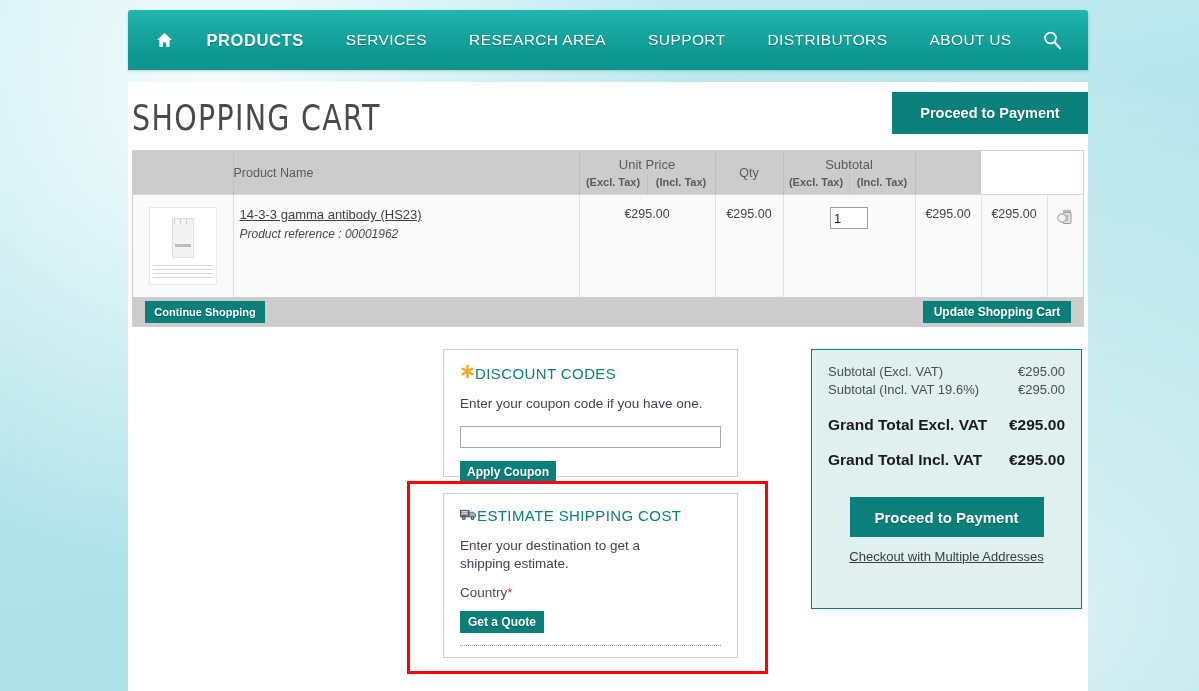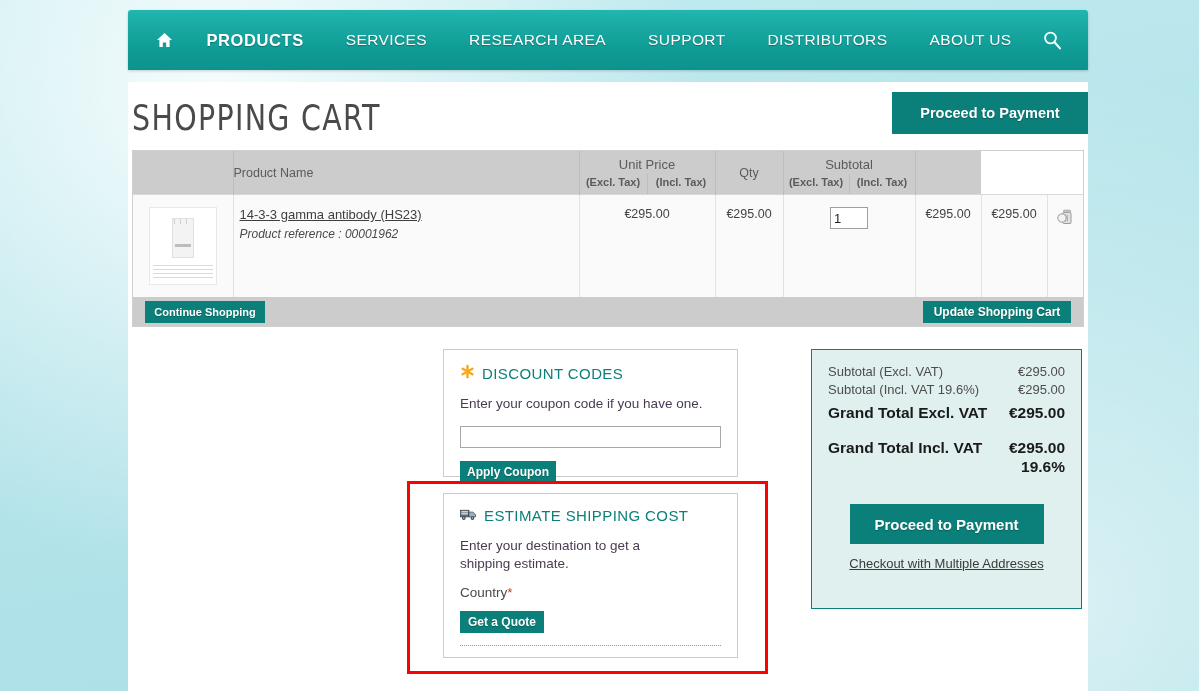--- a/index.html
+++ b/index.html
@@ -135,21 +135,21 @@
   }
   .btn-update {
     position:absolute; right:12px; top:4px; height:22px; width:148px; font-size:12px;
   }
 
   
   .panel {
     position:absolute; background:#ffffff; border:1px solid #cccccc;
   }
   .panel-head {
-    display:flex; align-items:center; gap:7px;
+    display:flex; align-items:center; 
     color:#0b7f79; font-size:15px; letter-spacing:0.4px;
   }
   .panel-desc { color:#4a3b52; font-size:13.5px; line-height:18px; margin-top:13px; }
   .text-input {
     width:100%; height:22px; border:1px solid #a8a8a8; background:#fff;
     font-family:"Liberation Sans", sans-serif; font-size:13px; padding:0 4px; color:#222;
   }
 
   #discount-panel { left:443px; top:349px; width:295px; height:128px; padding:14px 16px; }
   .btn-apply { margin-top:13px; height:22px; width:96px; font-size:12px; }
@@ -178,21 +178,21 @@
     margin-top:12px; border-top:1px dotted #9a9a9a; height:1px;
   }
 
   
   #totals-panel {
     position:absolute; left:811px; top:349px; width:271px; height:260px;
     background:#dff0ee; border:1px solid #0b7f79; padding:14px 16px;
   }
   .tot-row { display:flex; justify-content:space-between; align-items:baseline; }
   .tot-row.small { font-size:13px; color:#4d4d4d; margin-bottom:3px; }
-  .tot-row.big { font-size:15.5px; font-weight:bold; color:#1a1a1a; margin-top:7px; }
+  .tot-row.big { font-size:15.5px; font-weight:bold; color:#1a1a1a; margin-top:19px; }
   .tot-pct { text-align:right; font-size:15.5px; font-weight:bold; color:#1a1a1a; margin-top:1px; }
   .btn-proceed-bottom {
     display:block; margin:28px auto 0; width:194px; height:40px; font-size:15px;
   }
   .multi-link {
     display:block; text-align:center; margin-top:12px; font-size:13px;
     color:#3b3b3b; text-decoration:underline; cursor:pointer;
   }
 </style>
 </head>
@@ -362,19 +362,18 @@
       <span>€295.00</span>
     </div>
     <div class="tot-row big">
       <span>Grand Total Excl. VAT</span>
       <span>€295.00</span>
     </div>
     <div class="tot-row big" style="margin-top:17px;">
       <span>Grand Total Incl. VAT</span>
       <span>€295.00</span>
     </div>
-    <div class="tot-pct">19.6%</div>
 
     <button class="btn-teal btn-proceed-bottom">Proceed to Payment</button>
     <span class="multi-link">Checkout with Multiple Addresses</span>
   </div>
 
 </div>
 
 </body></html>

